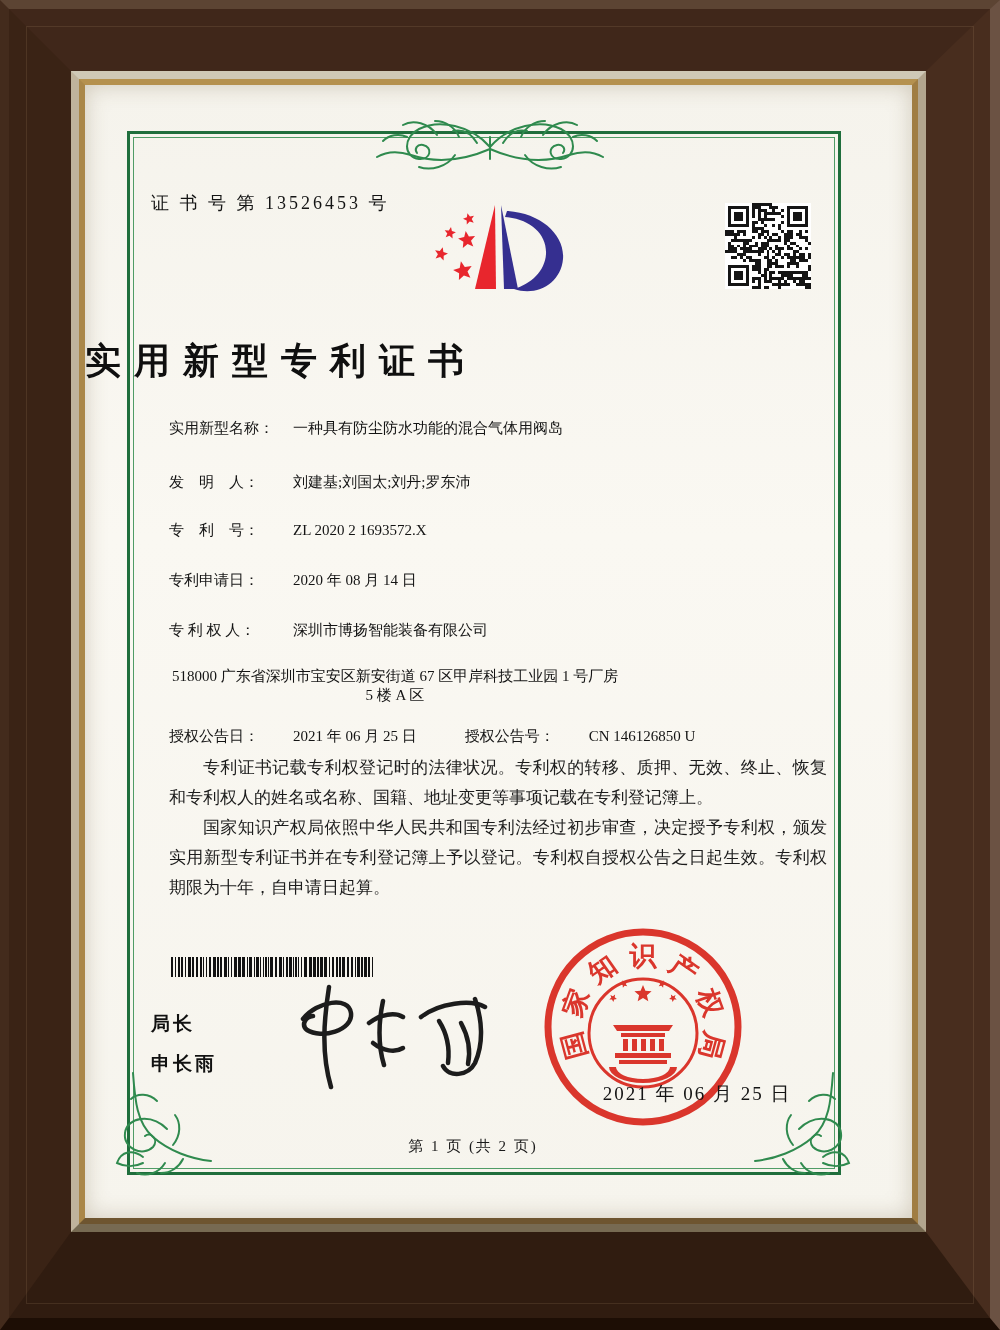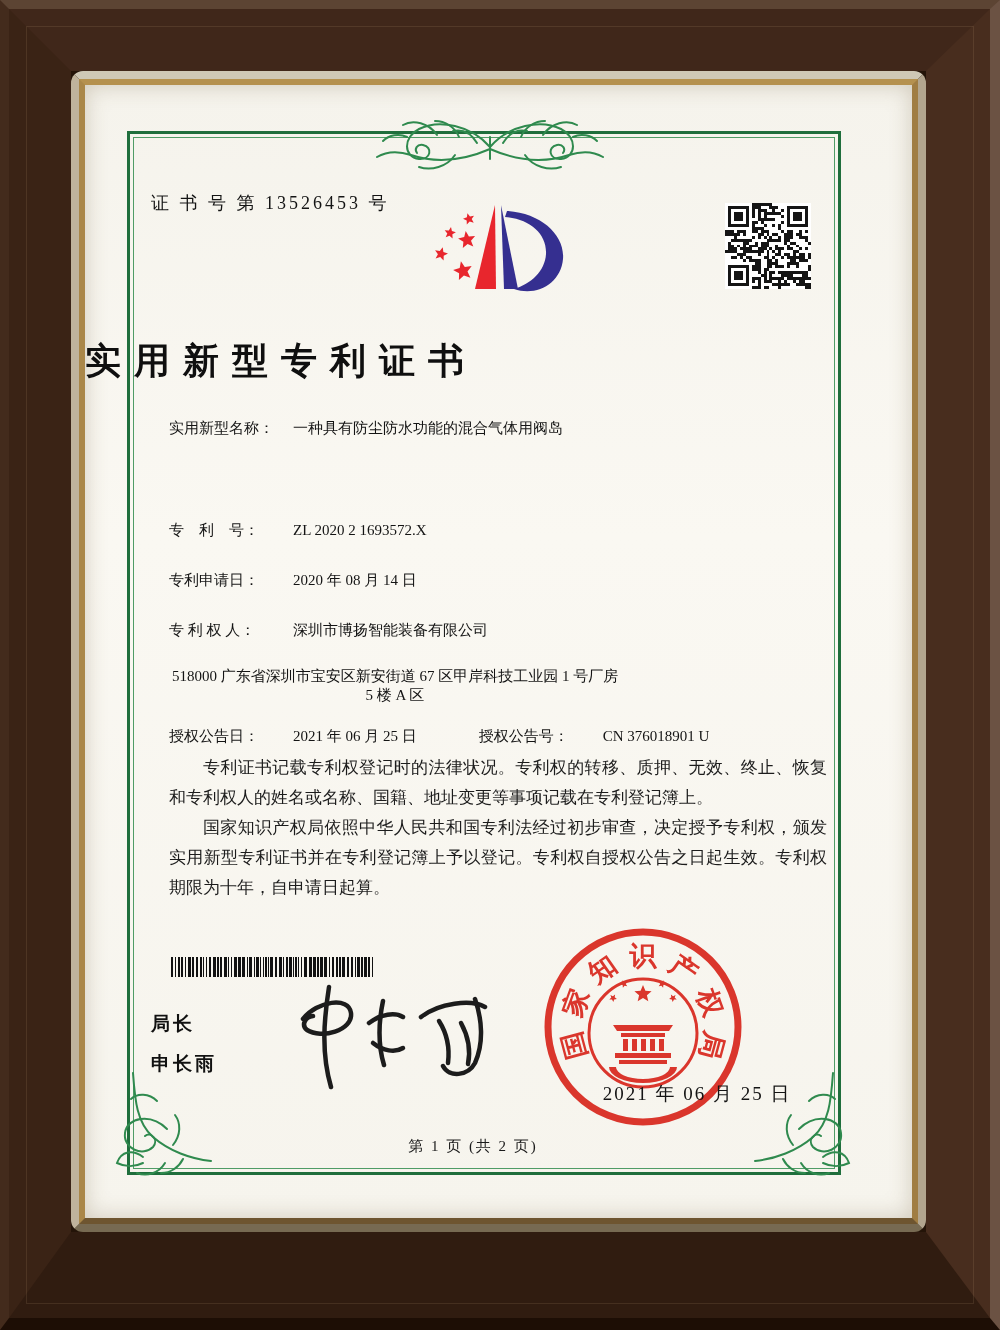--- a/index.html
+++ b/index.html
@@ -20,21 +20,20 @@
     border-color:#40271a #482d1e #301c10 #3a2315;
   }
   .frame-sheen{
     position:absolute;inset:26px;pointer-events:none;
     border:1px solid rgba(255,214,170,0.10);
   }
   .gold1{
     position:absolute;inset:0;box-sizing:border-box;
     border-style:solid;border-width:8px;
     border-color:#cfc8b6 #b2a58e #776a52 #c0b39c;
-    border-radius:12px;
   }
   .gold2{
     position:absolute;inset:0;box-sizing:border-box;
     border-style:solid;border-width:6px;
     border-color:#b5914f #a07d43 #6e5530 #aa8749;
   }
   
   .paper{
     position:absolute;inset:0;background:#f7f5ee;
     background:linear-gradient(180deg,#f5f3ec 0%,#faf8f2 40%,#f6f4ed 100%);
@@ -52,21 +51,21 @@
   
   .cert-number{position:absolute;left:66px;top:106px;font-size:18px;letter-spacing:3px;color:#141414;}
   .title{
     position:absolute;left:0;top:252px;width:800px;
     font-size:36px;font-weight:bold;letter-spacing:13px;color:#0f0f0f;
   }
   .field-row{position:absolute;left:84px;display:flex;font-size:15px;color:#141414;line-height:26px;}
   .field-label{width:124px;flex:none;white-space:pre;}
   .field-value{white-space:pre-wrap;}
   .addr .field-value{width:452px;line-height:19px;text-align:center;}
-  .auth-pair2{display:flex;margin-left:62px;align-items:flex-end;}
+  .auth-pair2{display:flex;margin-left:48px;align-items:flex-end;}
   .body-text{
     position:absolute;left:84px;top:668px;width:658px;
     font-size:17px;line-height:30px;color:#1c1c1c;text-align:justify;
   }
   .body-text p{margin:0;text-indent:2em;}
   .barcode-wrap{position:absolute;left:86px;top:872px;}
   .signer{position:absolute;left:66px;font-size:19px;font-weight:bold;color:#111;
     font-family:"Liberation Sans","DejaVu Sans",sans-serif;letter-spacing:3px;}
   .signer.t1{top:926px;}
   .signer.t2{top:966px;}
@@ -466,41 +465,45 @@
       <rect x="3" y="23" width="3" height="3"></rect>
     </g>
   </svg>
 
   <div class="title">实用新型专利证书</div>
 
   <div class="field-row" style="top:330px">
     <span class="field-label">实用新型名称：</span>
     <span class="field-value">一种具有防尘防水功能的混合气体用阀岛</span>
   </div>
+  <div class="field-row" style="top:384px">
+    <span class="field-label">发　明　人：</span>
+    <span class="field-value">刘建基;刘国太;刘丹;罗东沛</span>
+  </div>
   <div class="field-row" style="top:432px">
     <span class="field-label">专　利　号：</span>
     <span class="field-value">ZL 2020 2 1693572.X</span>
   </div>
   <div class="field-row" style="top:482px">
     <span class="field-label">专利申请日：</span>
     <span class="field-value">2020 年 08 月 14 日</span>
   </div>
   <div class="field-row" style="top:532px">
     <span class="field-label">专 利 权 人：</span>
     <span class="field-value">深圳市博扬智能装备有限公司</span>
   </div>
   <div class="field-row addr" style="top:582px">
     <span class="field-value">518000 广东省深圳市宝安区新安街道 67 区甲岸科技工业园 1 号厂房 5 楼 A 区</span>
   </div>
   <div class="field-row" style="top:638px">
     <span class="field-label">授权公告日：</span>
     <span class="field-value">2021 年 06 月 25 日</span>
     <span class="auth-pair2">
       <span class="field-label">授权公告号：</span>
-      <span class="field-value">CN 376018901 U</span>
+      <span class="field-value">CN 146126850 U</span>
     </span>
   </div>
 
   <div class="body-text">
     <p>专利证书记载专利权登记时的法律状况。专利权的转移、质押、无效、终止、恢复和专利权人的姓名或名称、国籍、地址变更等事项记载在专利登记簿上。</p>
     <p>国家知识产权局依照中华人民共和国专利法经过初步审查，决定授予专利权，颁发实用新型专利证书并在专利登记簿上予以登记。专利权自授权公告之日起生效。专利权期限为十年，自申请日起算。</p>
   </div>
 
   <svg class="barcode-wrap" width="206" height="20" viewBox="0 0 206 20" shape-rendering="crispEdges">
     <g id="barcode-bars" fill="#121212">

